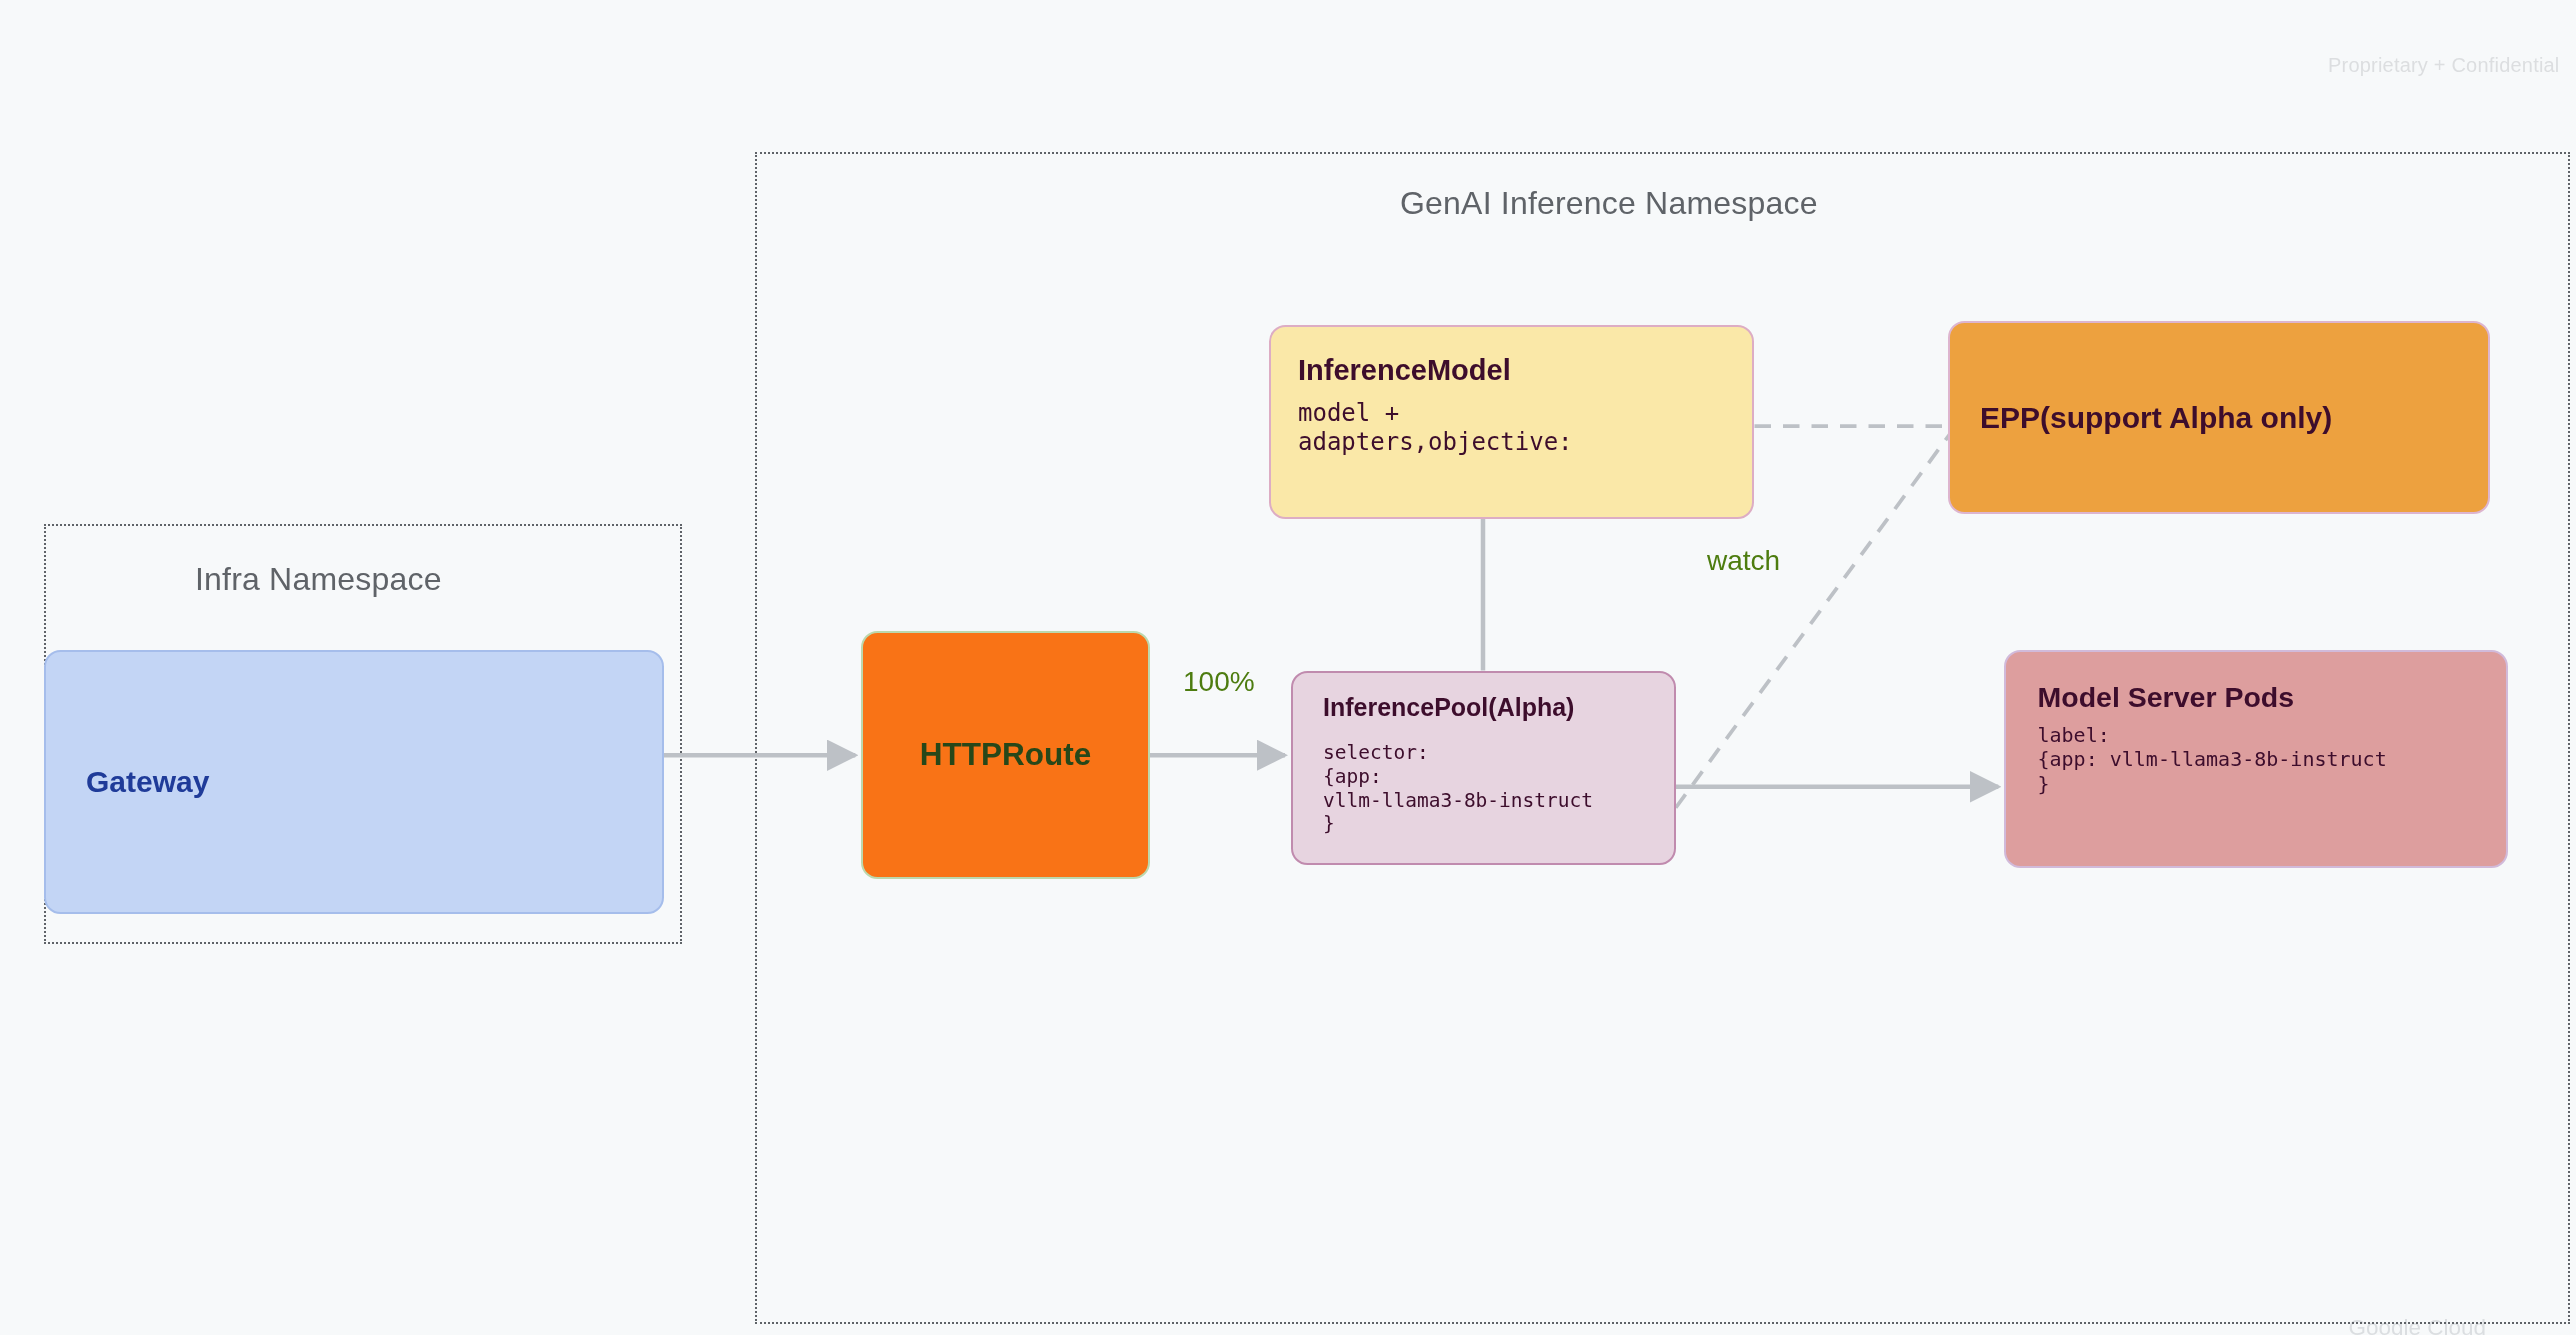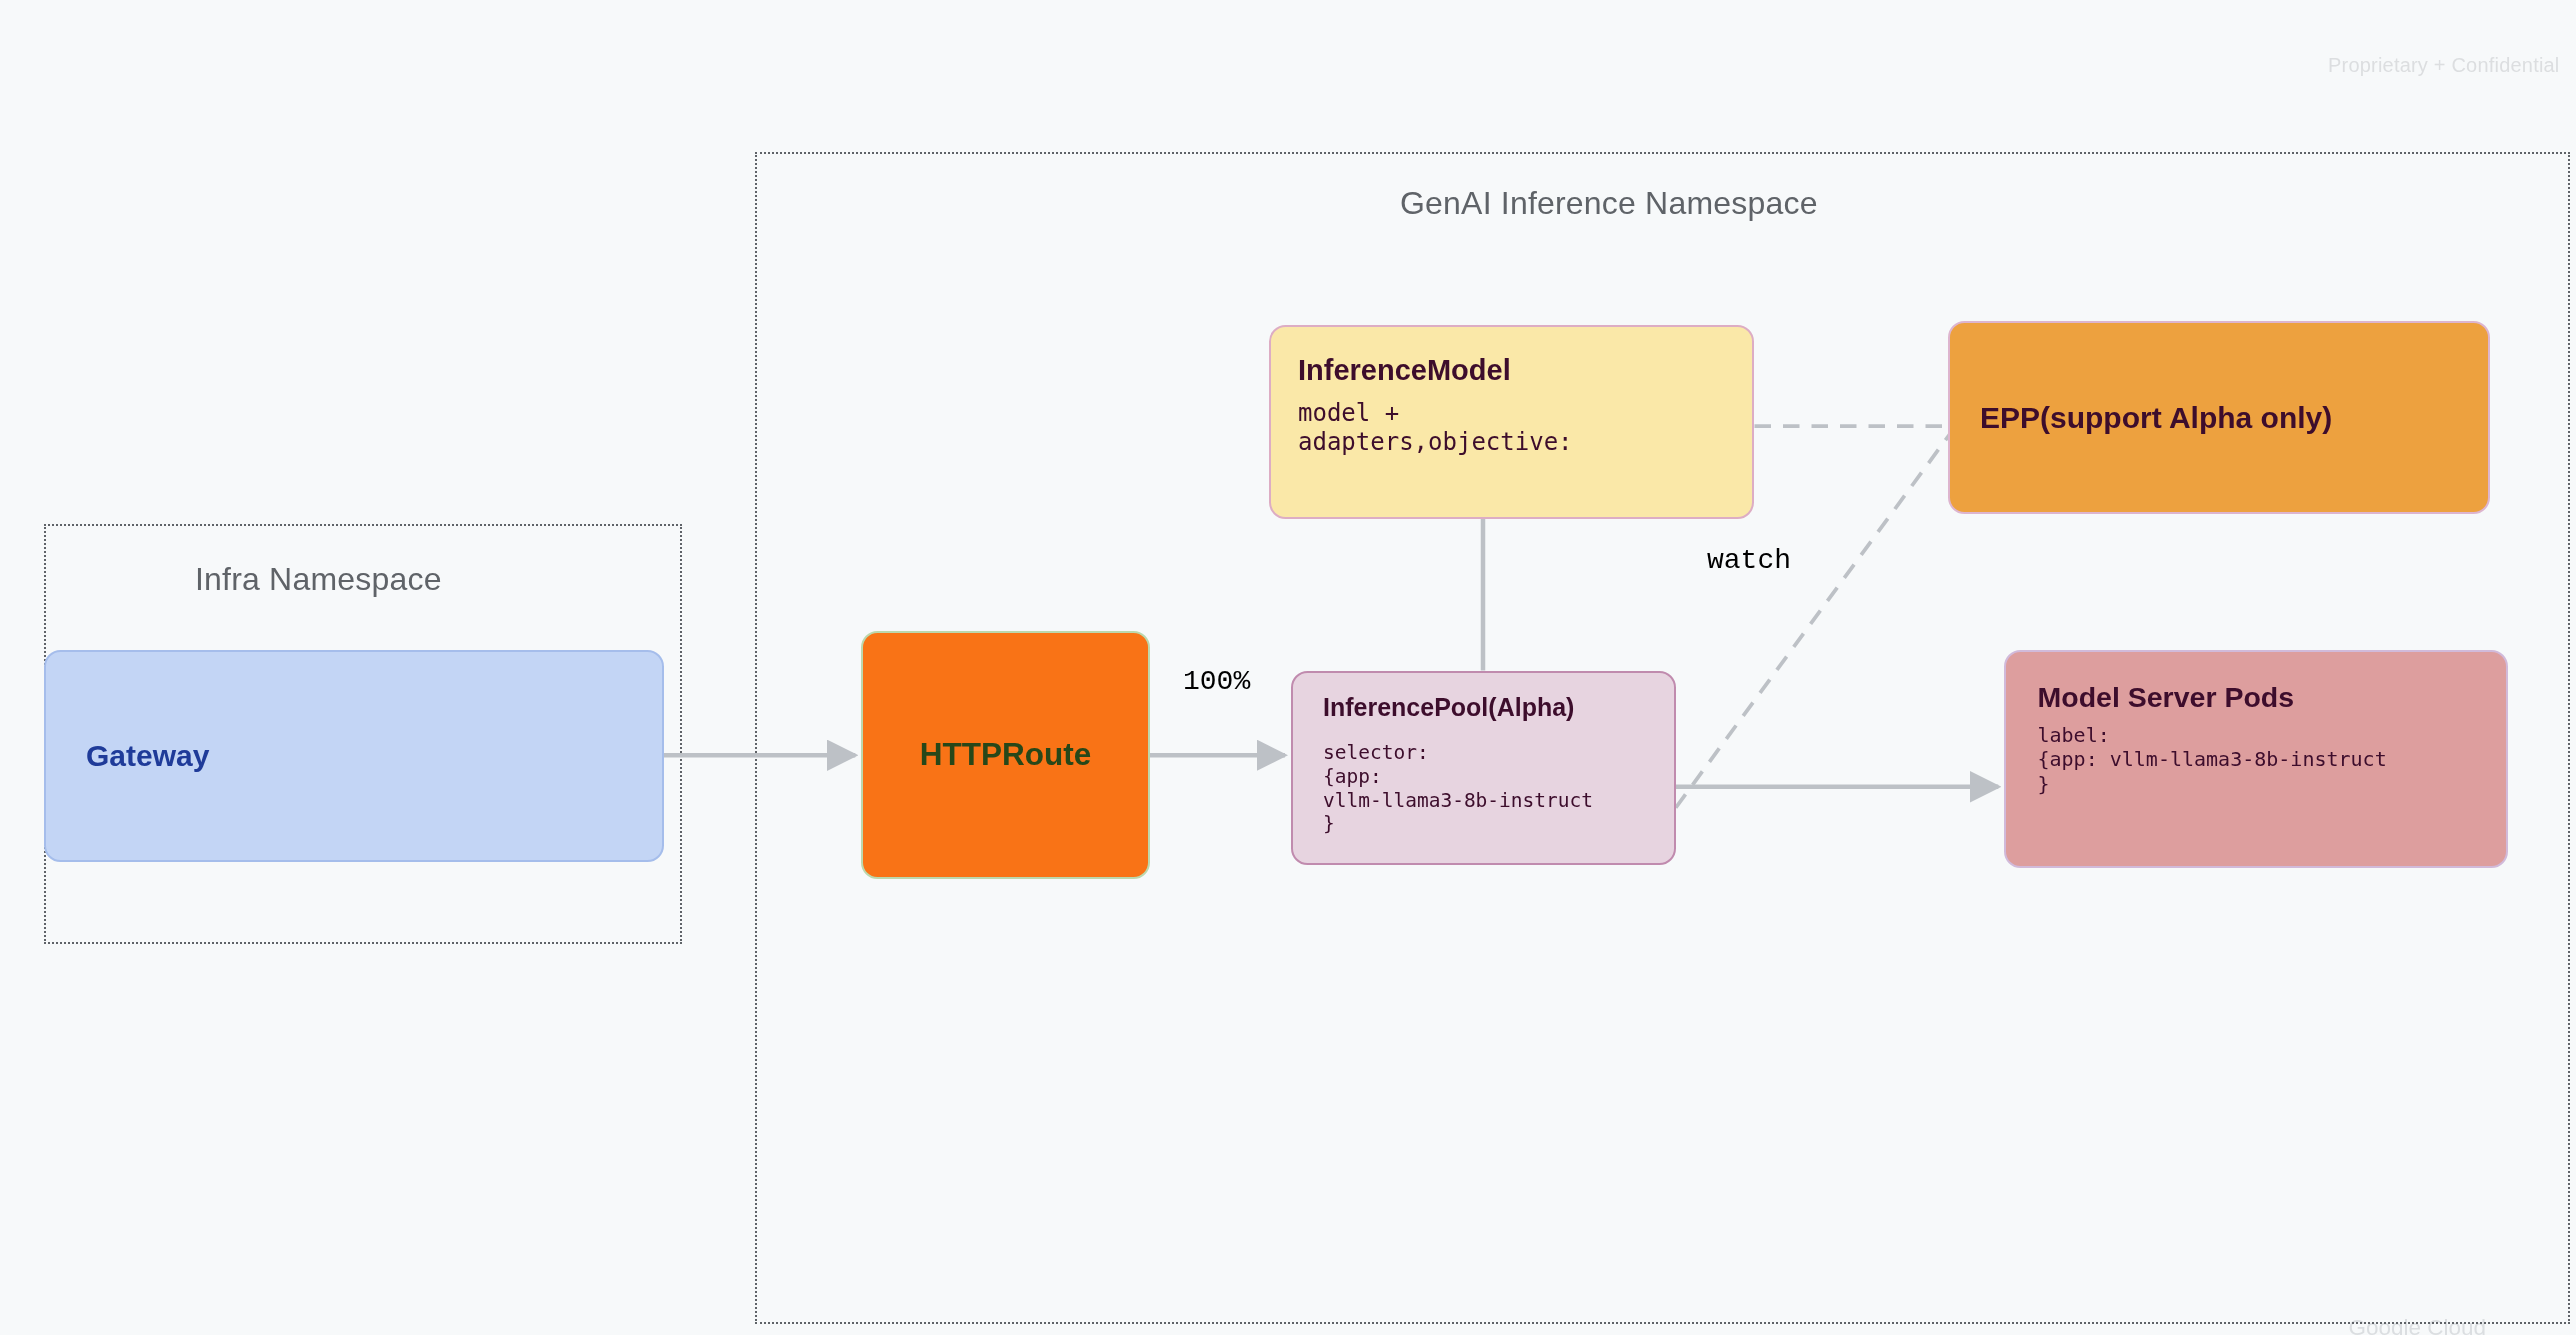--- a/index.html
+++ b/index.html
@@ -66,21 +66,21 @@
     white-space: nowrap;
   }
   .node .code {
     font-family: "DejaVu Sans Mono", "Liberation Mono", monospace;
     line-height: 1.22;
     white-space: pre;
   }
 
   
   #gateway {
-    left: 44px; top: 650px; width: 620px; height: 212px;
+    left: 44px; top: 650px; width: 620px; height: 264px;
     background: #c3d5f5; border-color: #a5bdeb;
   }
   #gateway .title {
     position: absolute; left: 40px; top: 50%;
     transform: translateY(-50%);
     font-size: 30px; color: #1f3b99;
   }
 
   
   #httproute {
@@ -149,23 +149,22 @@
 
   
   #wires {
     position: absolute; left: 0; top: 0;
     width: 2576px; height: 1335px;
     pointer-events: none;
   }
 
   .edge-label {
     position: absolute;
-    color: #000000;
-    white-space: nowrap;
-    font-family: Liberation Mono, monospace;
+    color: #4d7c0f;
+    white-space: nowrap;
   }
   #label-100 { left: 1183px; top: 666px; font-size: 28px; }
   #label-watch { left: 1707px; top: 545px; font-size: 28px; }
 </style>
 </head>
 <body>
 
 <div id="canvas">
 
   <div class="watermark">Proprietary + Confidential</div>

